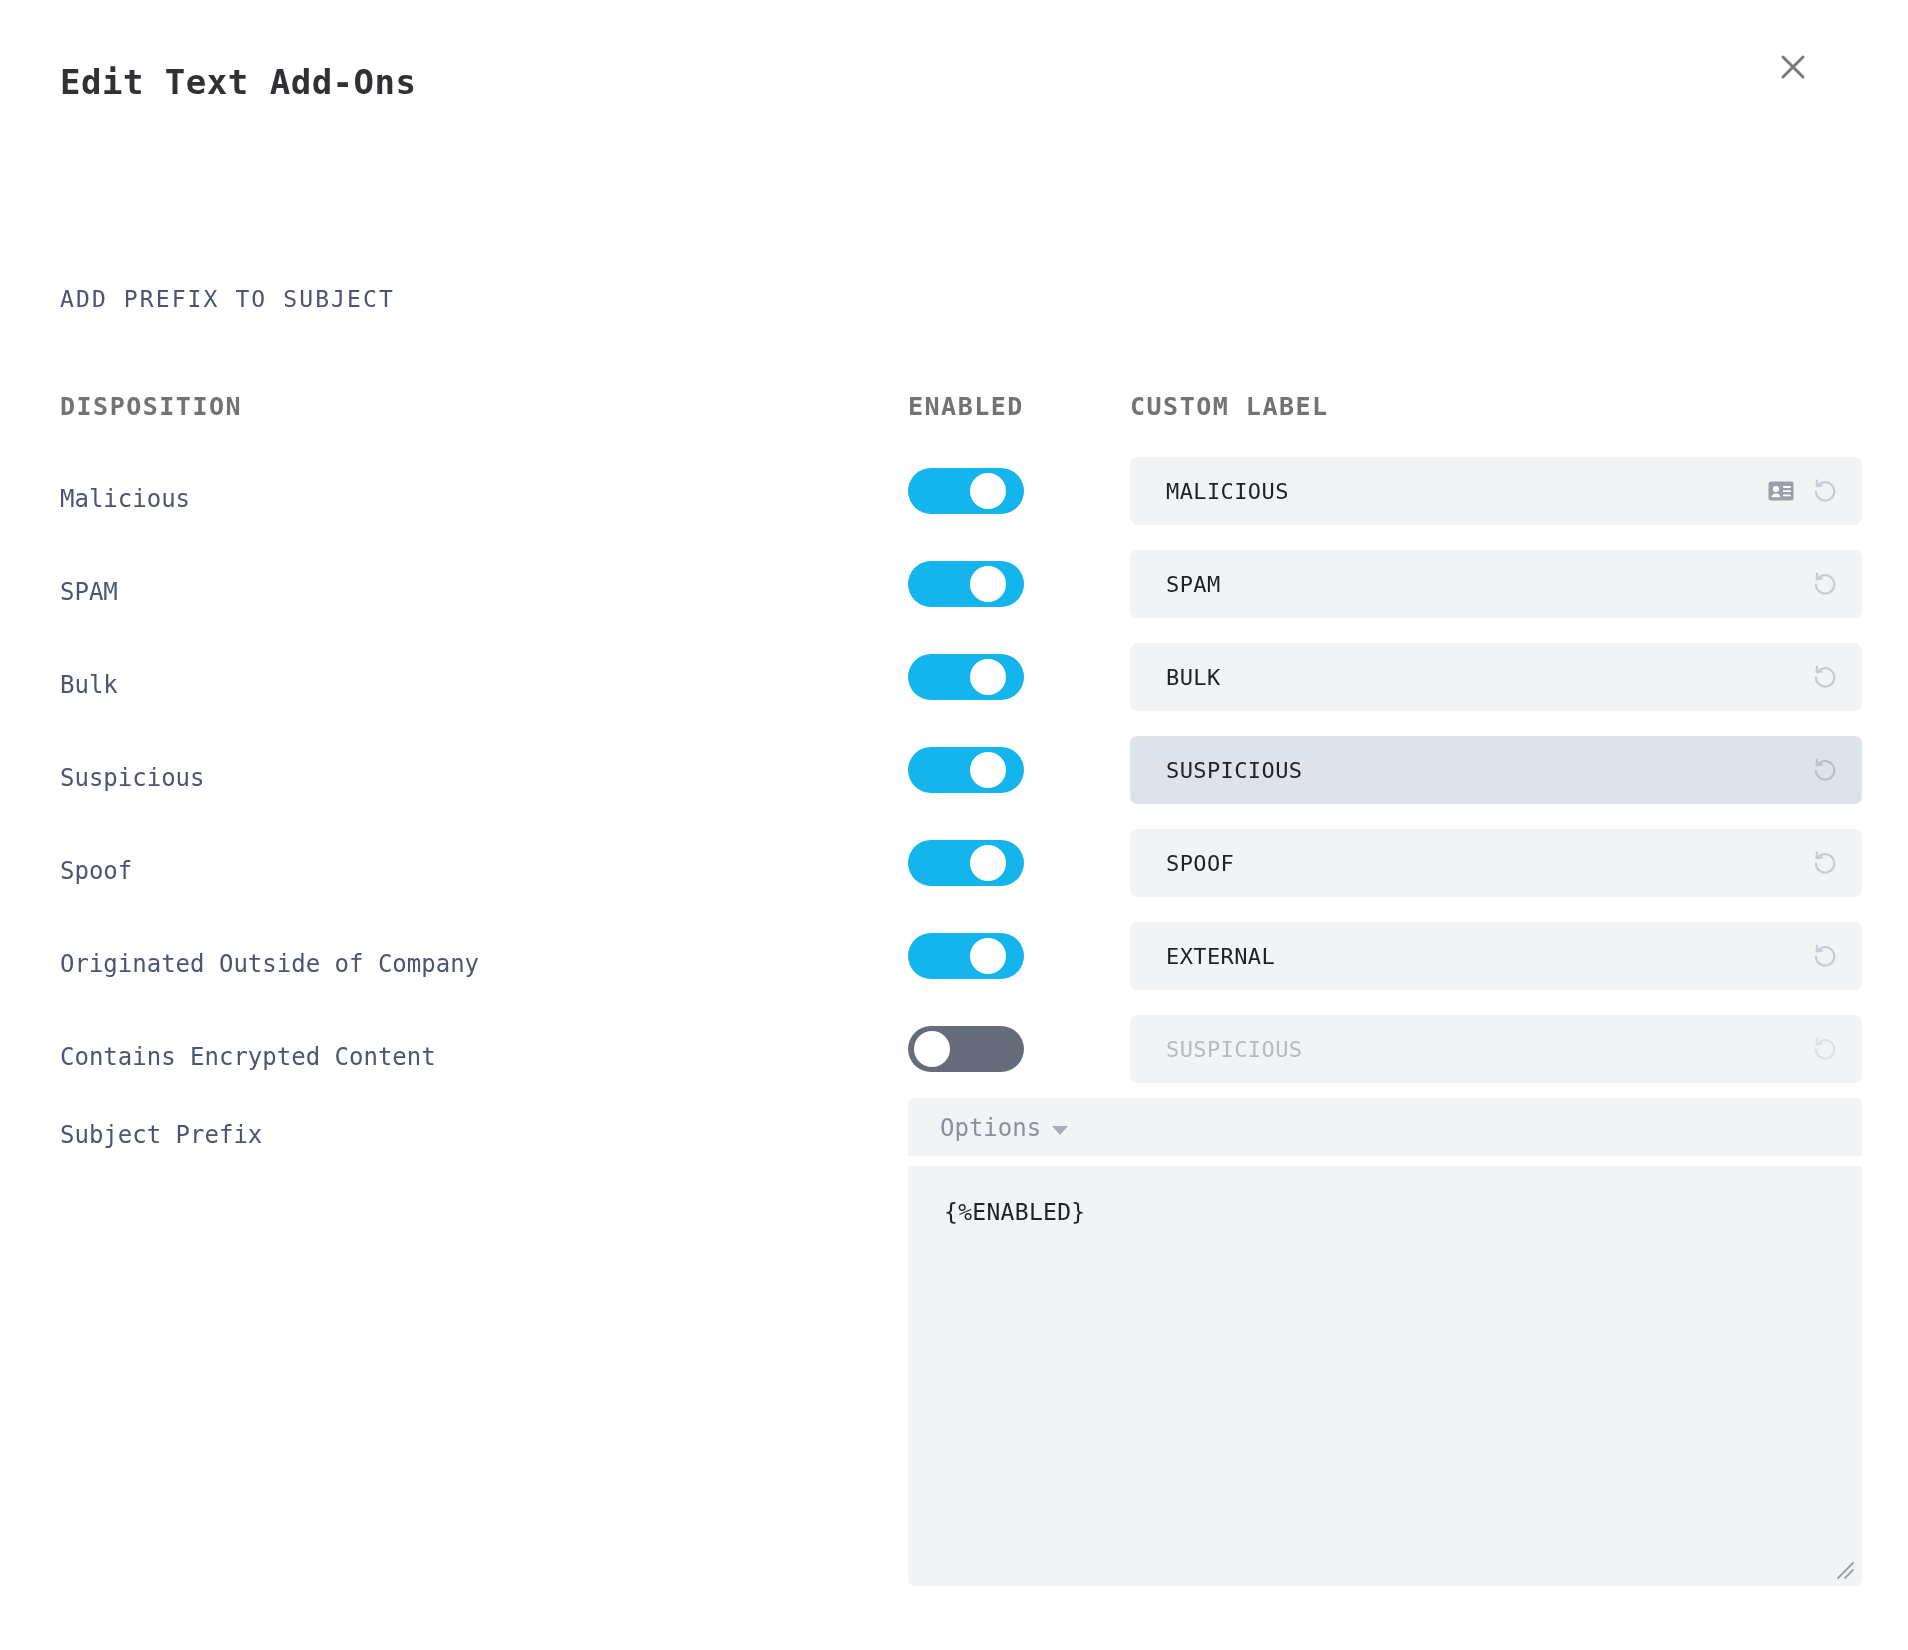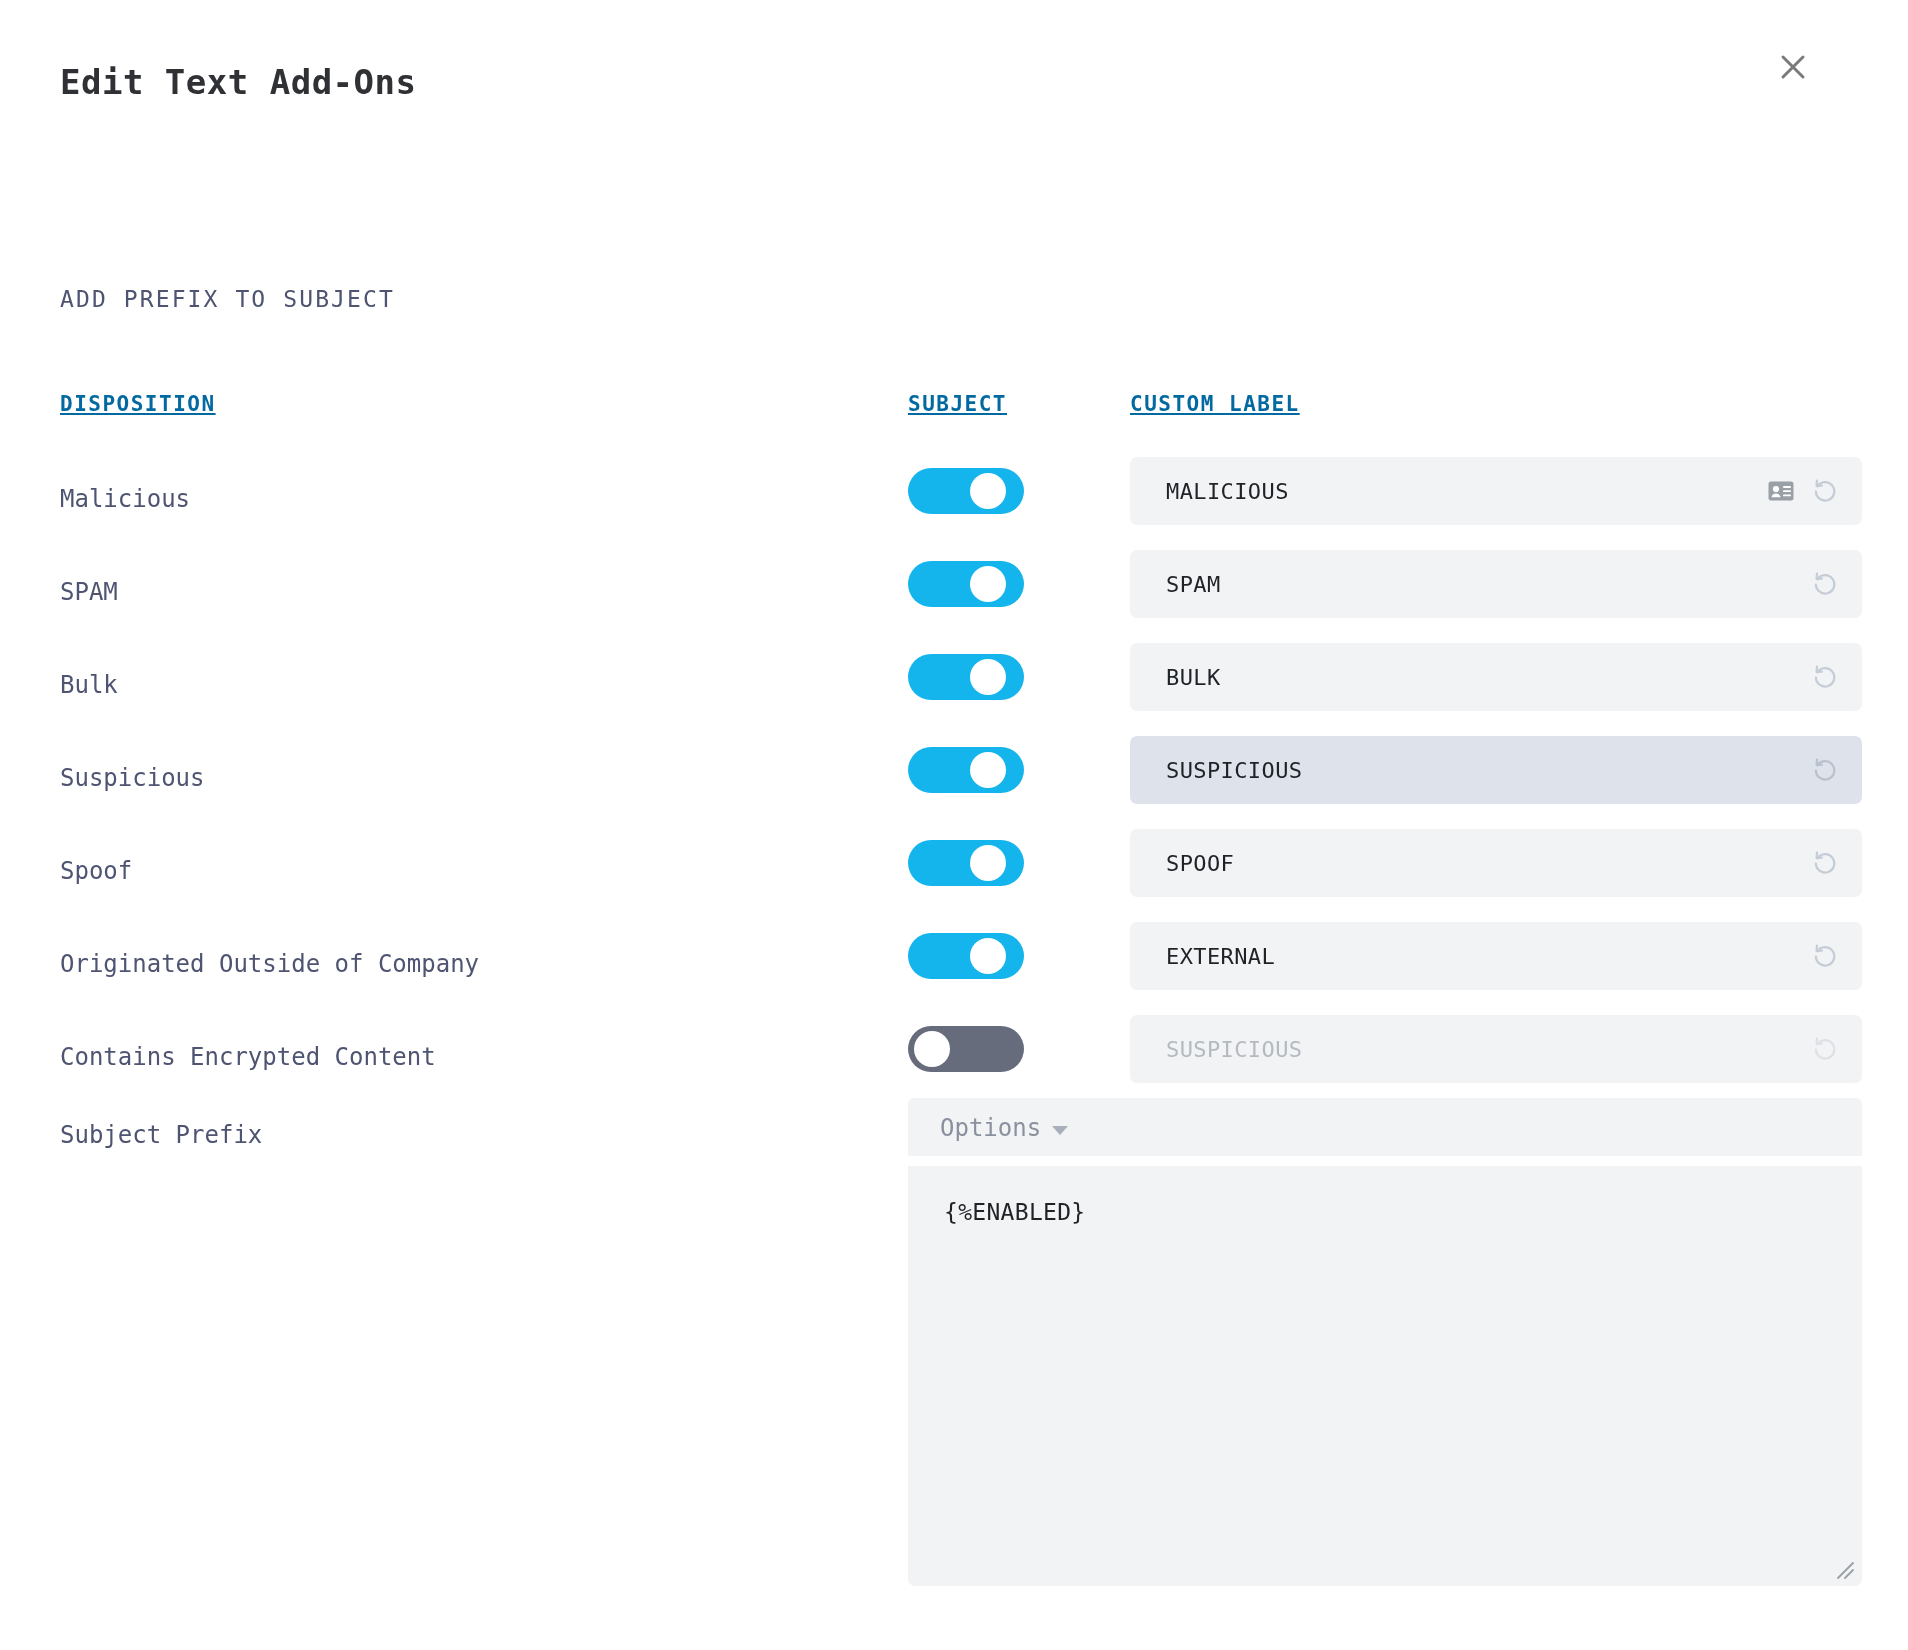--- a/index.html
+++ b/index.html
@@ -59,26 +59,25 @@
   
   .table-head {
     position: absolute;
     left: 0;
     top: 392px;
     width: 1908px;
     height: 30px;
   }
   .col-head {
     position: absolute;
-    font-size: 21px;
+    font-size: 25px;
     font-weight: 700;
-    color: #0369a1;
+    color: #737373;
     letter-spacing: 1.5px;
     white-space: nowrap;
-    text-decoration: underline;
   }
   .col-head.disposition { left: 60px; top: 0; }
   .col-head.enabled     { left: 908px; top: 0; }
   .col-head.customlabel { left: 1130px; top: 0; }
 
   .rows {
     position: absolute;
     left: 0;
     top: 455px;
     width: 1908px;
@@ -251,21 +250,21 @@
         <path d="M5 5 L25 25 M25 5 L5 25" stroke="#7a7a7a" stroke-width="3" stroke-linecap="round" fill="none"></path>
       </svg>
     </span>
   </div>
 </div>
 
 <div class="section-title">ADD PREFIX TO SUBJECT</div>
 
 <div class="table-head">
   <div class="col-head disposition">DISPOSITION</div>
-  <div class="col-head enabled">SUBJECT</div>
+  <div class="col-head enabled">ENABLED</div>
   <div class="col-head customlabel">CUSTOM LABEL</div>
 </div>
 
 <div class="rows">
 
   <div class="row">
     <div class="disp-label">Malicious</div>
     <div class="toggle">
         <div class="knob"></div>
       </div>

